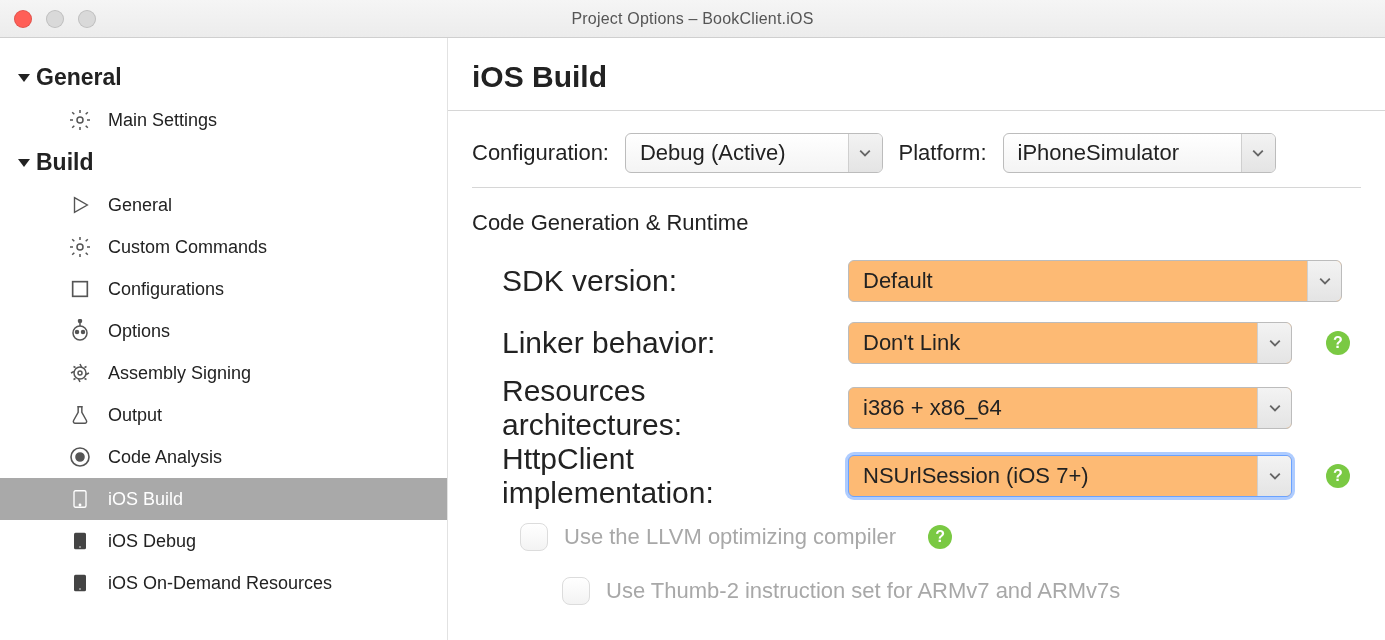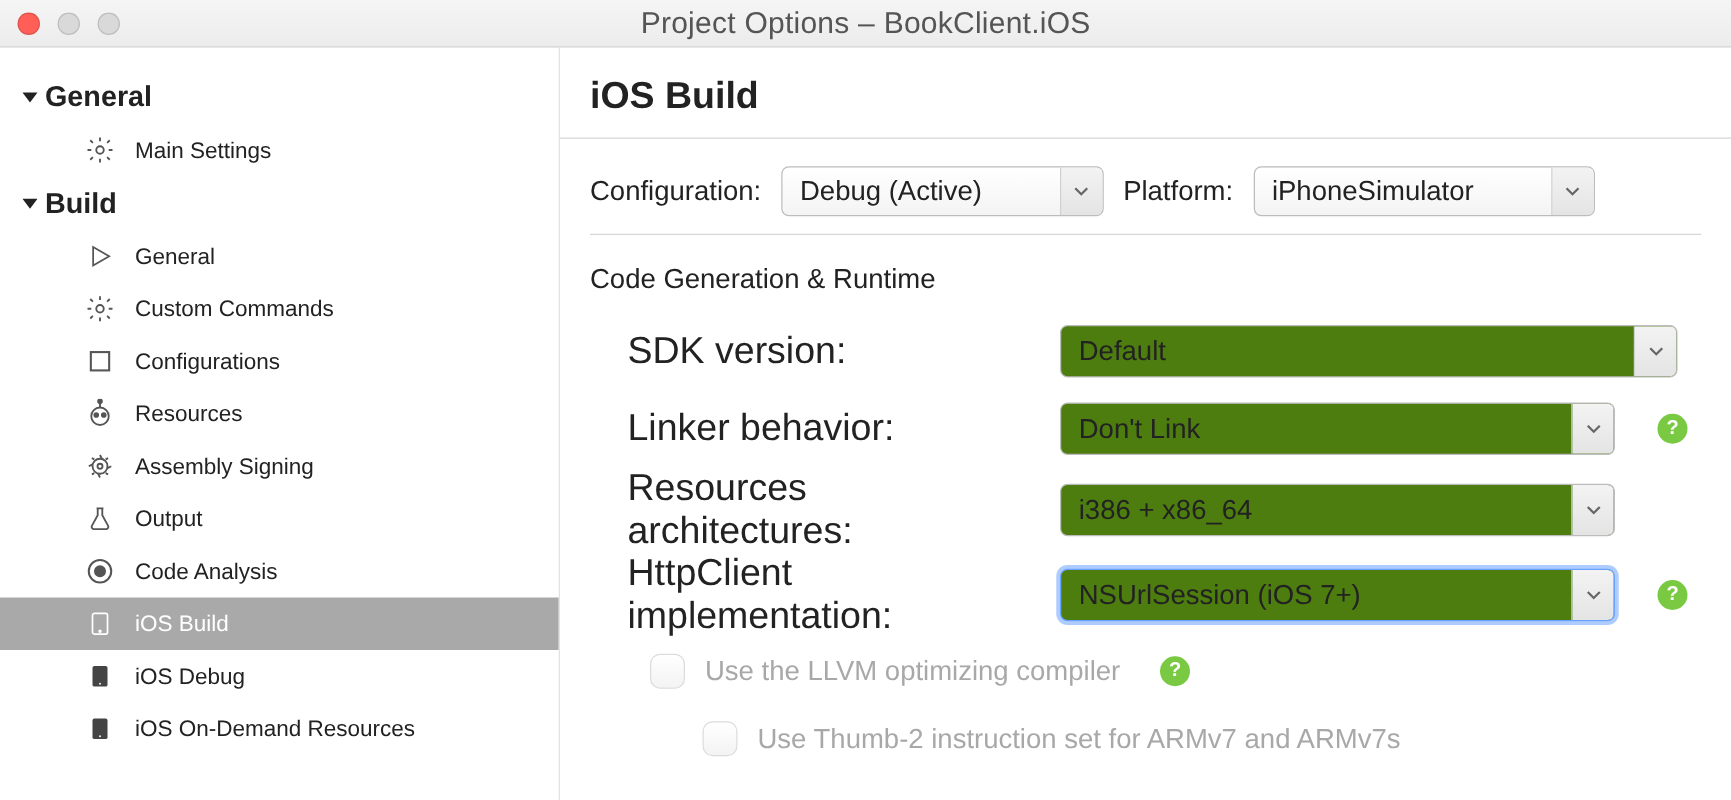--- a/index.html
+++ b/index.html
@@ -3,42 +3,42 @@
 <meta charset="utf-8">
 <style>
   * { margin: 0; padding: 0; box-sizing: border-box; }
   html, body { width: 1385px; height: 640px; overflow: hidden; font-family: -apple-system, "Helvetica Neue", Arial, sans-serif; background: #fff; color: #222; }
   .titlebar { height: 38px; display: flex; align-items: center; position: relative; background: linear-gradient(#f5f5f5,#ececec); border-bottom: 1px solid #cfcfcf; }
   .traffic { display: flex; gap: 14px; margin-left: 14px; }
   .traffic .dot { width: 18px; height: 18px; border-radius: 50%; box-shadow: 0 0 0 1px rgba(0,0,0,0.12) inset; }
   .dot.close { background: #ff5f57; }
   .dot.min   { background: #d9d9d9; }
   .dot.max   { background: #d9d9d9; }
-  .title { position: absolute; left: 0; right: 0; text-align: center; font-size: 24px; color: #555; letter-spacing: .2px; pointer-events: none; }
+  .title { position: absolute; left: 0; right: 0; text-align: center; font-size: 16px; color: #555; letter-spacing: .2px; pointer-events: none; }
   .shell { display: flex; height: calc(100% - 38px); }
   .sidebar { width: 448px; border-right: 1px solid #e2e2e2; padding-top: 18px; overflow: hidden; }
   .section-hdr { display: flex; align-items: center; gap: 8px; padding: 8px 20px; font-size: 23px; font-weight: 700; cursor: pointer; }
   .section-hdr .disclosure { width: 0; height: 0; border-left: 8px solid #222; border-top: 6px solid transparent; border-bottom: 6px solid transparent; transform: rotate(90deg); }
   .item { display: flex; align-items: center; gap: 14px; padding: 7px 20px 7px 66px; font-size: 18px; cursor: pointer; }
   .item .icon { width: 28px; height: 28px; display: flex; align-items: center; justify-content: center; flex-shrink: 0; }
   .item.selected { background: #a9a9a9; color: #fff; }
   .item.selected svg path, .item.selected svg rect, .item.selected svg circle { stroke: #fff; }
   .main { flex: 1; display: flex; flex-direction: column; }
   .main-hdr { padding: 22px 24px 16px 24px; border-bottom: 1px solid #d6d6d6; }
   .main-hdr h1 { font-size: 30px; font-weight: 700; }
   .toolbar-row { display: flex; align-items: center; gap: 16px; padding: 22px 24px 8px 24px; font-size: 22px; }
   .combo { display: inline-flex; align-items: center; border: 1px solid #bcbcbc; border-radius: 6px; background: linear-gradient(#fff,#f4f4f4); height: 40px; overflow: hidden; gap: 48px; }
   .combo .label { padding: 0 14px; font-size: 22px; color: #222; }
   .combo .arrow, .select .arrow { width: 34px; height: 100%; display: flex; align-items: center; justify-content: center; background: linear-gradient(#f3f3f3,#e4e4e4); border-left: 1px solid #cfcfcf; }
   .arrow svg { width: 12px; height: 12px; }
   .section-title { font-size: 22px; font-weight: 400; padding: 22px 24px 6px 24px; }
   .form { padding: 8px 24px 0 54px; }
   .form-row { display: flex; align-items: center; min-height: 62px; gap: 18px; }
   .form-row .lbl { width: 328px; font-size: 30px; }
-  .select { display: inline-flex; align-items: center; border: 1px solid #bcbcbc; border-radius: 6px; background: #4d7c0f; height: 42px; width: 444px; overflow: hidden; }
+  .select { display: inline-flex; align-items: center; border: 1px solid #bcbcbc; border-radius: 6px; background: #fdba74; height: 42px; width: 444px; overflow: hidden; }
   .select.focus { box-shadow: 0 0 0 3px rgba(120,170,255,0.6); border-color: #6aa2ff; }
   .select .value { flex: 1; padding: 0 14px; font-size: 22px; text-align: left; }
   .help { width: 24px; height: 24px; border-radius: 50%; background: #7ac943; color: #fff; display: inline-flex; align-items: center; justify-content: center; font-weight: 700; font-size: 16px; margin-left: 16px; }
   .checkbox-row { display: flex; align-items: center; gap: 16px; padding-left: 18px; min-height: 54px; font-size: 22px; }
   .checkbox-row.disabled { color: #a8a8a8; }
   .checkbox { width: 28px; height: 28px; border-radius: 8px; border: 1.5px solid #c8c8c8; background: linear-gradient(#ffffff,#f3f3f3); }
   .checkbox-row.disabled .checkbox { border-color: #dcdcdc; }
   .divider { height: 1px; background: #d6d6d6; margin: 6px 24px 0 24px; }
 </style>
 </head>
@@ -103,21 +103,21 @@
     <div class="item">
       <span class="icon">
           <svg viewBox="0 0 24 24" width="24" height="24" fill="none" stroke="#555" stroke-width="1.5">
             <circle cx="12" cy="14" r="7"></circle>
             <circle cx="9" cy="13" r="1.5" fill="#555"></circle>
             <circle cx="15" cy="13" r="1.5" fill="#555"></circle>
             <path d="M12 2v5"></path>
             <circle cx="12" cy="2" r="1.5" fill="#555"></circle>
           </svg>
         </span>
-      <span>Resources</span>
+      <span>Options</span>
     </div>
     <div class="item">
       <span class="icon">
           <svg viewBox="0 0 24 24" width="24" height="24" fill="none" stroke="#555" stroke-width="1.5">
             <circle cx="12" cy="12" r="6"></circle>
             <path d="M12 3l1.5 3M12 21l-1.5-3M3 12l3-1.5M21 12l-3 1.5M5.5 5.5l2 1M18.5 18.5l-2-1M18.5 5.5l-2 1M5.5 18.5l2-1"></path>
             <circle cx="12" cy="12" r="2"></circle>
           </svg>
         </span>
       <span>Assembly Signing</span>

